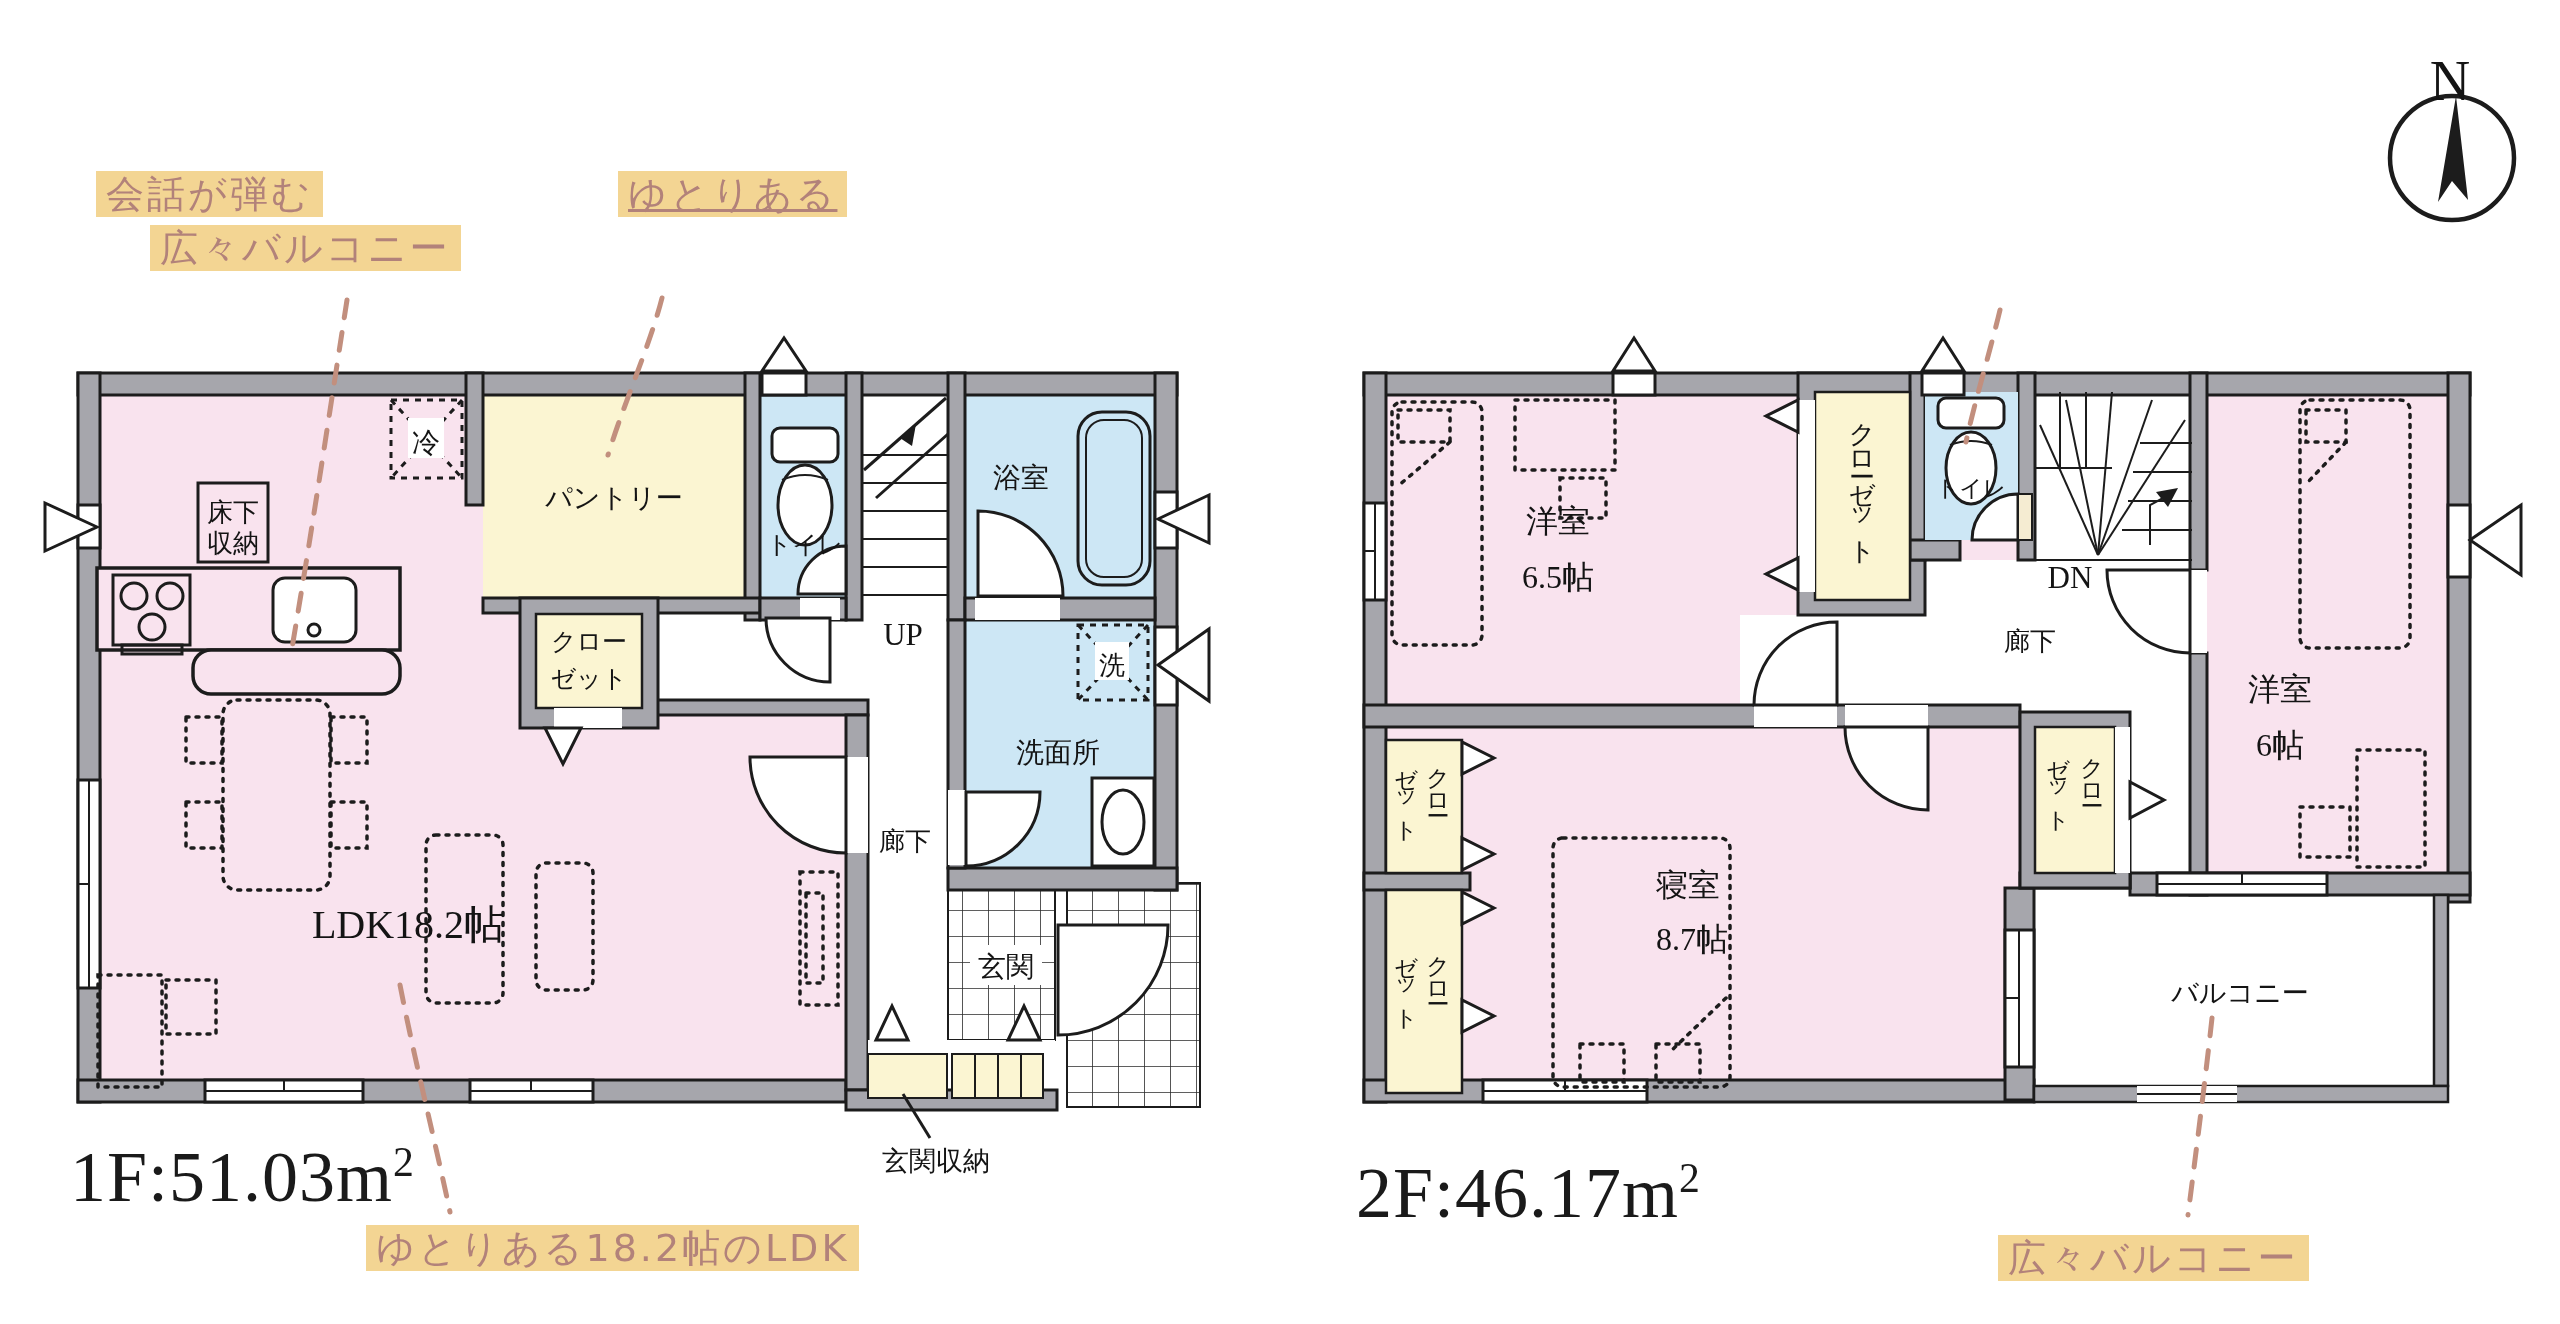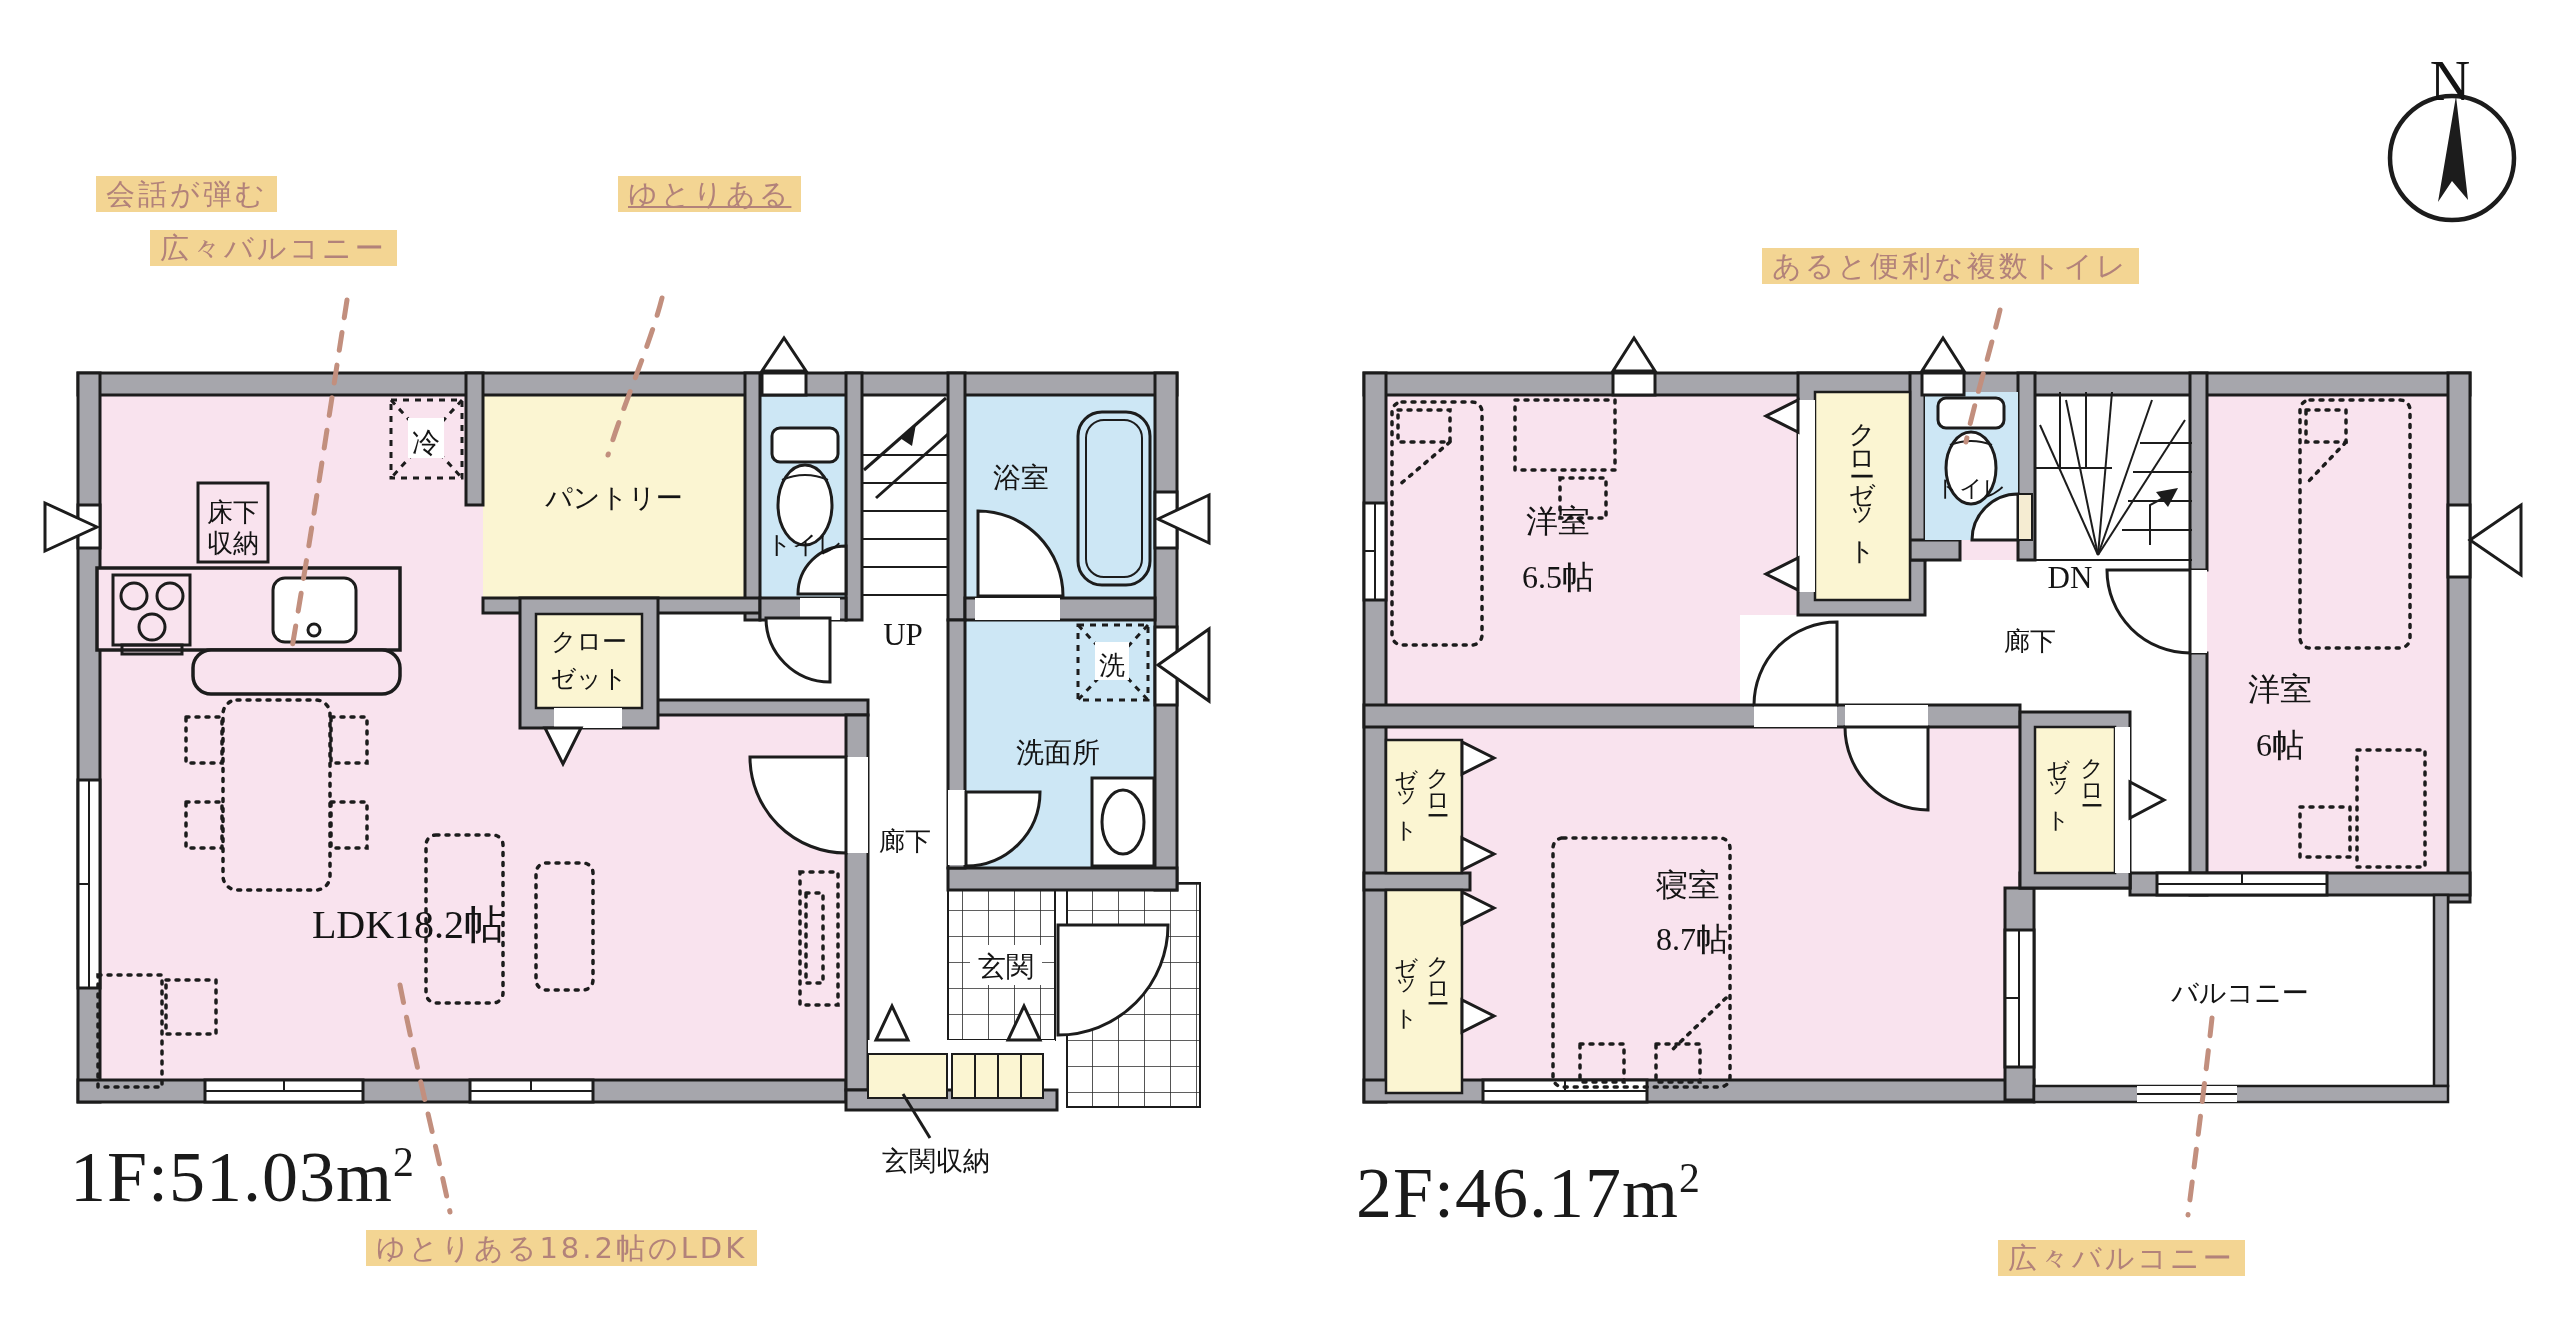--- a/index.html
+++ b/index.html
@@ -21,21 +21,21 @@
   .door{fill:#ffffff;stroke:#1c1c1c;stroke-width:3;}
   .leaf{fill:#f5ecd2;stroke:#1c1c1c;stroke-width:2;}
   .tri{fill:#ffffff;stroke:#1c1c1c;stroke-width:3;}
   .dot{fill:none;stroke:#1c1c1c;stroke-width:3.5;stroke-dasharray:3 7;stroke-linecap:round;}
   .dash{fill:none;stroke:#1c1c1c;stroke-width:3;stroke-dasharray:6 6;}
   .txt{font-family:"Liberation Serif","DejaVu Serif",serif;fill:#141414;}
   .vtxt{font-family:"Liberation Serif","DejaVu Serif",serif;fill:#141414;
         writing-mode:vertical-rl;text-orientation:upright;}
   .leader{stroke:#c28f7e;stroke-width:5;stroke-dasharray:18 15;fill:none;stroke-linecap:round;}
   
-  .note{position:absolute;color:#b2827a;font-size:29px;line-height:48px;letter-spacing:3px;
+  .note{position:absolute;color:#b2827a;font-size:38px;line-height:48px;letter-spacing:3px;
         font-family:"DejaVu Sans","Liberation Sans",sans-serif;white-space:nowrap;}
   .note .hl{background:#f3d593;padding:1px 10px;}
   .arealabel{position:absolute;color:#1a1a1a;font-size:72px;
              font-family:"Liberation Serif","DejaVu Serif",serif;letter-spacing:1px;}
   .arealabel sup{font-size:58%;vertical-align:super;}
 </style>
 </head>
 <body>
 
 <div id="stage">
@@ -372,21 +372,20 @@
     <path class="leader" d="M 400 985 C 415 1062 436 1145 450 1212"></path>
     <path class="leader" d="M 2212 1018 C 2205 1082 2196 1152 2188 1215"></path>
   </g>
 </svg>
 
 <div class="note" style="left:96px;top:170px;"><span class="hl">会話が弾む</span></div>
 <div class="note" style="left:150px;top:224px;"><span class="hl">広々バルコニー</span></div>
 
 <div class="note" style="left:618px;top:170px;text-decoration:underline;"><span class="hl">ゆとりある</span></div>
 
-<div class="note" style="left:1762px;top:242px;"><span class="hl">あると便利な複数トイレ</span></div>
 
 <div class="note" style="left:366px;top:1224px;"><span class="hl">ゆとりある18.2帖のLDK</span></div>
 
 <div class="note" style="left:1998px;top:1234px;"><span class="hl">広々バルコニー</span></div>
 
 <div class="arealabel" style="left:70px;top:1136px;"><span>1F:51.03m</span><sup>2</sup></div>
 <div class="arealabel" style="left:1356px;top:1152px;"><span>2F:46.17m</span><sup>2</sup></div>
 
 </div>
 

